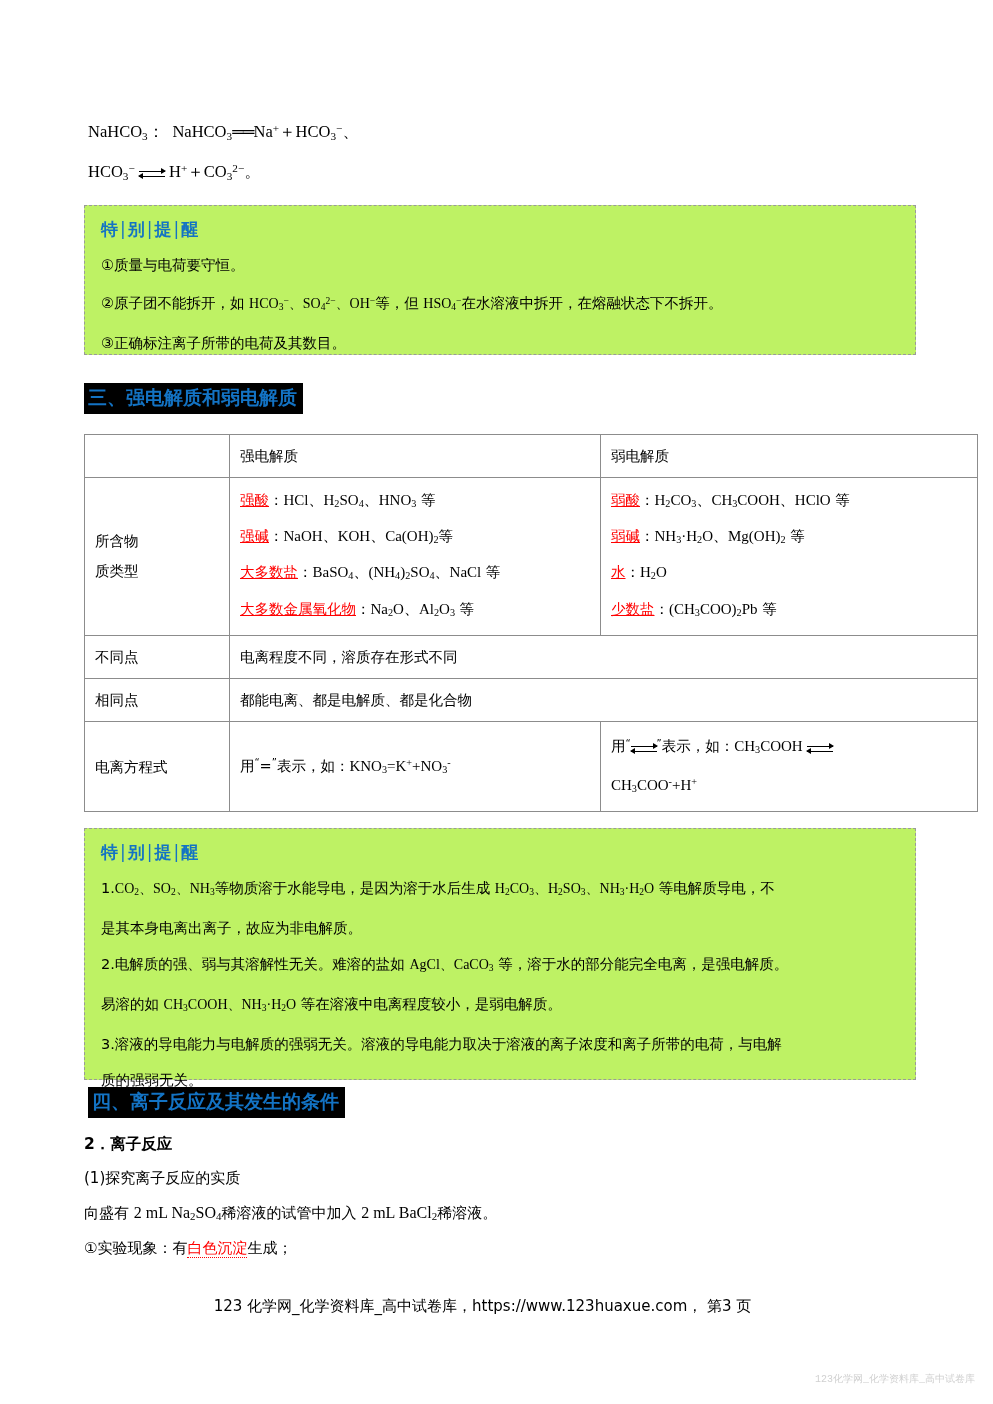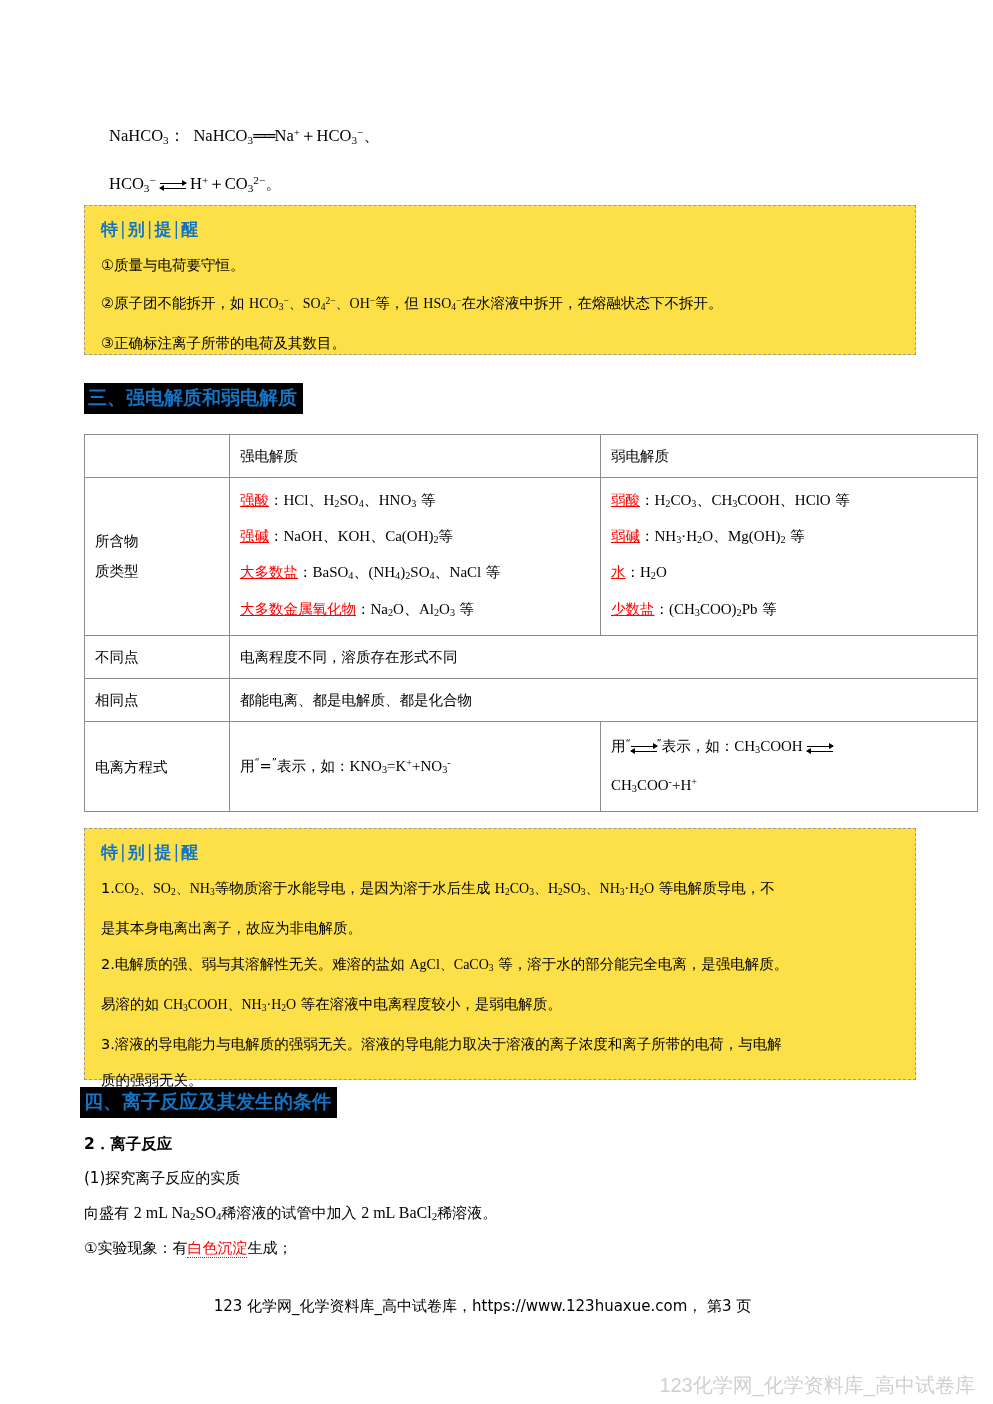--- a/index.html
+++ b/index.html
@@ -29,22 +29,21 @@
   .red-u { color: #FF0000; text-decoration: underline; text-decoration-color:#FF0000; }
   .red-dotted { color:#FF0000; border-bottom:1px dotted #FF0000; }
 
   
   .eq-block {
     position: absolute;
     left: 88px;
     top: 112px;
     width: 700px;
     font-size: 16.5px;
-    line-height: 40px;
-    margin-left: 21px;
+    line-height: 32px;
   }
   .eq-line { white-space: nowrap; }
   .eqsign { letter-spacing: -1px; }
   .rev-arrow {
     display:inline-block;
     position:relative;
     width: 26px;
     height: 1em;
     vertical-align: middle;
   }
@@ -65,21 +64,21 @@
     border-bottom:3px solid transparent;
   }
   .rev-arrow i.r { right:-1px; top:3px; border-left:5px solid #000; }
   .rev-arrow i.l { left:-1px;  top:8px; border-right:5px solid #000; }
 
   
   .tipbox {
     position: absolute;
     border: 1.2px dashed #9a9a9a;
     box-sizing: border-box;
-    background: #fde047;
+    background: #bef264;
   }
   .tip-title {
     font-family: "DejaVu Sans", "Liberation Sans", sans-serif;
     color: #1373c4;
     font-weight: bold;
     font-size: 17px;
     letter-spacing: 0px;
     margin: 12px 0 6px 16px;
   }
   .tip-title span.bar { font-weight: normal; padding: 0 2px; }
@@ -148,22 +147,22 @@
     width: 965px;
     text-align: center;
     font-family: "DejaVu Sans", "Liberation Sans", sans-serif;
     font-size: 15px;
     color: #000;
   }
   .watermark {
     position: absolute;
     right: 18px;
     top: 1372px;
-    font-family: Liberation Sans, sans-serif;
-    font-size: 20px;
+    font-family: Liberation Mono, monospace;
+    font-size: 10px;
     color: #d0d0d0;
     white-space: nowrap;
   }
 </style>
 </head>
 <body>
 
 <div class="page">
 
   <div class="eq-block">
@@ -240,21 +239,21 @@
       <span>特</span><span class="bar">|</span><span>别</span><span class="bar">|</span><span>提</span><span class="bar">|</span><span>醒</span>
     </div>
     <div class="tip-line">1.<span class="formula">CO<sub>2</sub>、SO<sub>2</sub>、NH<sub>3</sub></span>等物质溶于水能导电，是因为溶于水后生成 <span class="formula">H<sub>2</sub>CO<sub>3</sub>、H<sub>2</sub>SO<sub>3</sub>、NH<sub>3</sub>·H<sub>2</sub>O</span> 等电解质导电，不</div>
     <div class="tip-line">是其本身电离出离子，故应为非电解质。</div>
     <div class="tip-line">2.电解质的强、弱与其溶解性无关。难溶的盐如 <span class="formula">AgCl、CaCO<sub>3</sub></span> 等，溶于水的部分能完全电离，是强电解质。</div>
     <div class="tip-line">易溶的如 <span class="formula">CH<sub>3</sub>COOH、NH<sub>3</sub>·H<sub>2</sub>O</span> 等在溶液中电离程度较小，是弱电解质。</div>
     <div class="tip-line">3.溶液的导电能力与电解质的强弱无关。溶液的导电能力取决于溶液的离子浓度和离子所带的电荷，与电解</div>
     <div class="tip-line">质的强弱无关。</div>
   </div>
 
-  <div class="sec-head" style="left:80px; top:1087px;">四、离子反应及其发生的条件</div>
+  <div class="sec-head" style="left:88px; top:1087px;">四、离子反应及其发生的条件</div>
 
   <div class="body-line bold-num" style="left:84px; top:1133px;">2．离子反应</div>
 
   <div class="body-line" style="left:84px; top:1167px;">(1)探究离子反应的实质</div>
 
   <div class="body-line" style="left:84px; top:1202px;">向盛有 <span class="formula">2 mL Na<sub>2</sub>SO<sub>4</sub></span>稀溶液的试管中加入 <span class="formula">2 mL BaCl<sub>2</sub></span>稀溶液。</div>
 
   <div class="body-line" style="left:84px; top:1237px;"><span>①实验现象：有</span><span class="red-dotted">白色沉淀</span><span>生成；</span></div>
 
   <div class="footer">123 化学网_化学资料库_高中试卷库，https://www.123huaxue.com，  第3 页</div>

